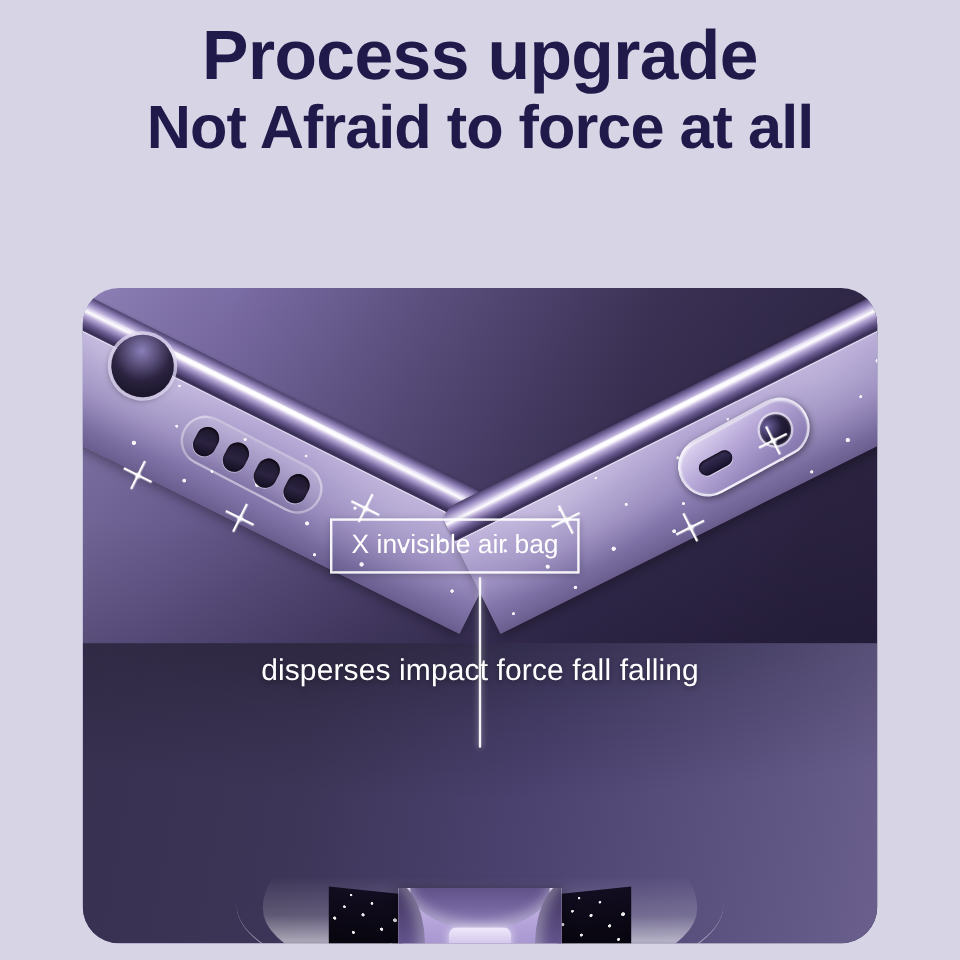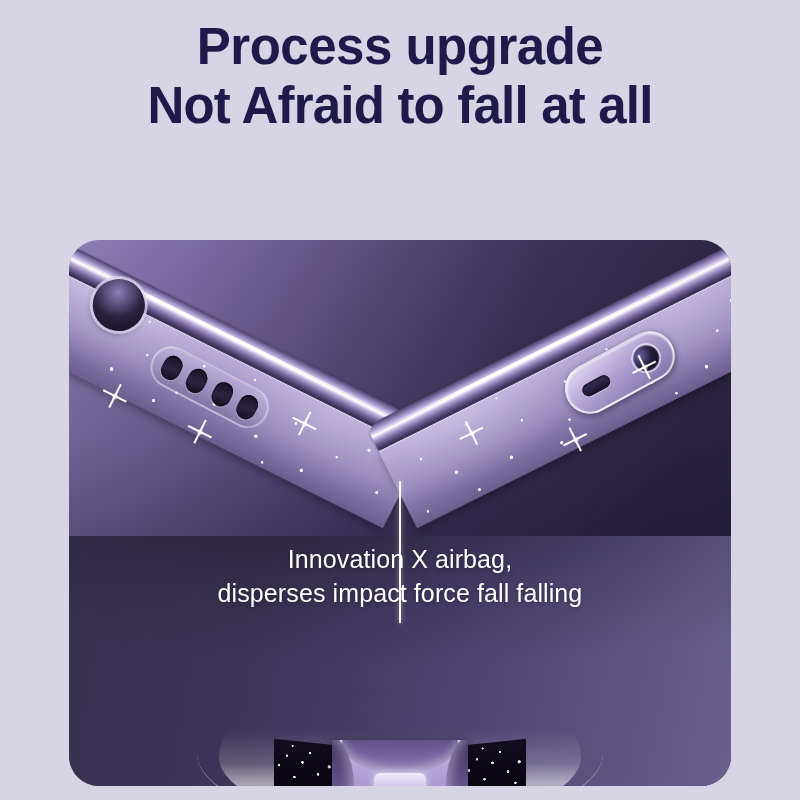--- a/index.html
+++ b/index.html
@@ -26,21 +26,21 @@
     text-align: center;
     color: #201a4a;
     font-weight: 700;
     letter-spacing: -0.5px;
   }
   .headline-line {
     display: block;
     white-space: nowrap;
   }
   .hl-1, .hl-2 {
-    font-size: 51px;
+    font-size: 58px;
     line-height: 58px;
   }
   .hl-3 {
     font-size: 51px;
     line-height: 60px;
     letter-spacing: -0.8px;
   }
 
   
   .card {
@@ -446,33 +446,33 @@
     z-index: 21;
     filter: blur(0.6px);
     pointer-events: none;
   }
 </style>
 </head>
 <body>
 
 <div class="headline">
   <span class="headline-line hl-1">Process upgrade</span>
-  <span class="headline-line hl-3">Not Afraid to fall at all</span>
+  <span class="headline-line hl-3">Not Afraid to force at all</span>
 </div>
 
 <div class="card">
 
   <div class="card-sky"></div>
   <div class="card-floor"></div>
 
   <div class="caption">
-    <span>Innovation X airbag,</span>
     <span>disperses impact force fall falling</span>
   </div>
 
+  <div class="callout">X invisible air bag</div>
   <div class="callout-line"></div>
 
   <div class="case">
 
     <div class="arm arm-left">
       <div class="rail">
         <div class="rail-hi"></div>
       </div>
       <div class="panel">
         <div class="glitter"></div>

